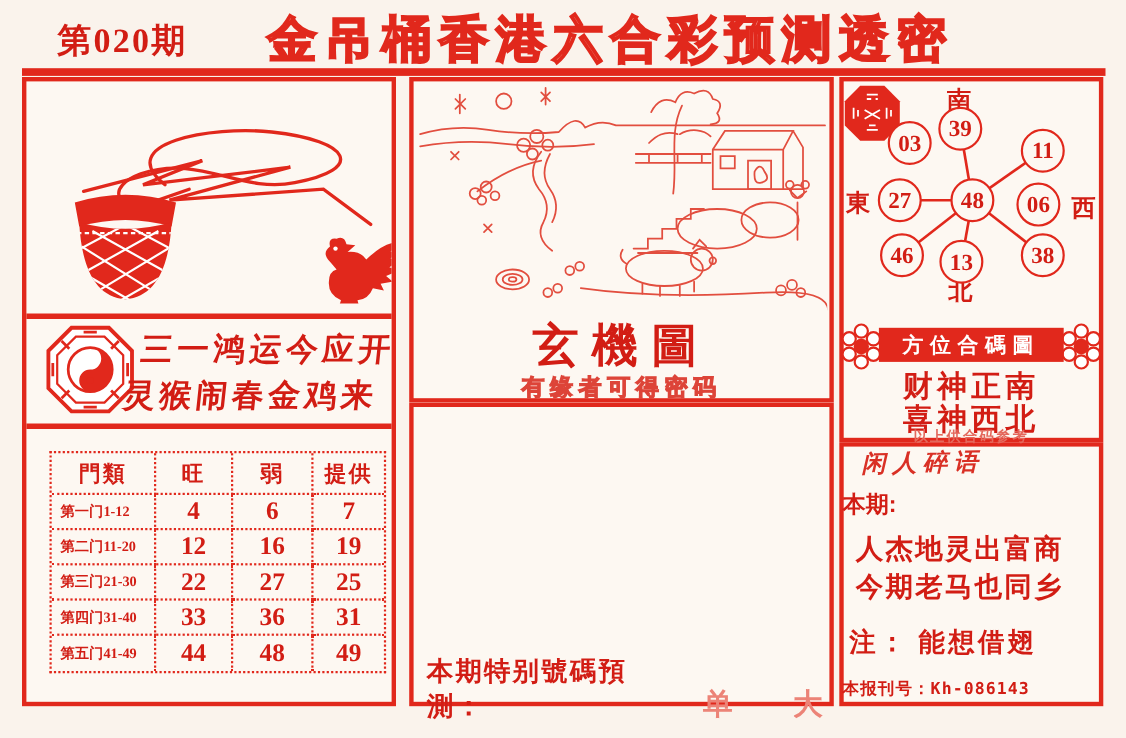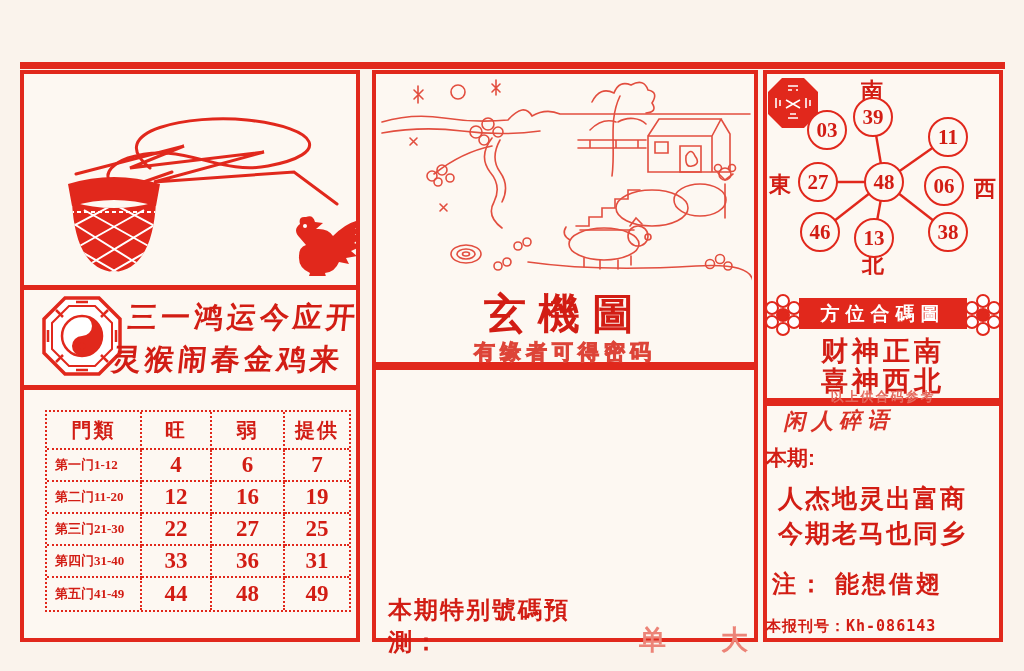--- a/index.html
+++ b/index.html
@@ -65,20 +65,22 @@
   .note{left:772px;top:568px;font-size:24px;font-weight:bold;color:var(--red2);letter-spacing:3px;}
   .pub{left:766px;top:617px;font-size:15px;font-weight:bold;color:var(--red2);
     font-family:"DejaVu Sans Mono",monospace;letter-spacing:1px;}
   svg{display:block;}
 </style>
 </head>
 <body>
 
 <div id="page">
 
+  <div class="abs issue">第020期</div>
+  <div class="abs title">金吊桶香港六合彩预测透密</div>
   <div class="abs toprule"></div>
 
   <div class="abs box" style="left:20px;top:70px;width:340px;height:572px;">
     <div class="abs hdiv" style="left:0;top:211px;width:332px;height:5px;"></div>
     <div class="abs hdiv" style="left:0;top:311px;width:332px;height:5px;"></div>
   </div>
 
 
   <svg class="abs" style="left:32px;top:112px;" width="315" height="165" viewBox="0 0 315 165">
     <g stroke="#e1281c" fill="none" stroke-width="3" stroke-linecap="round">

